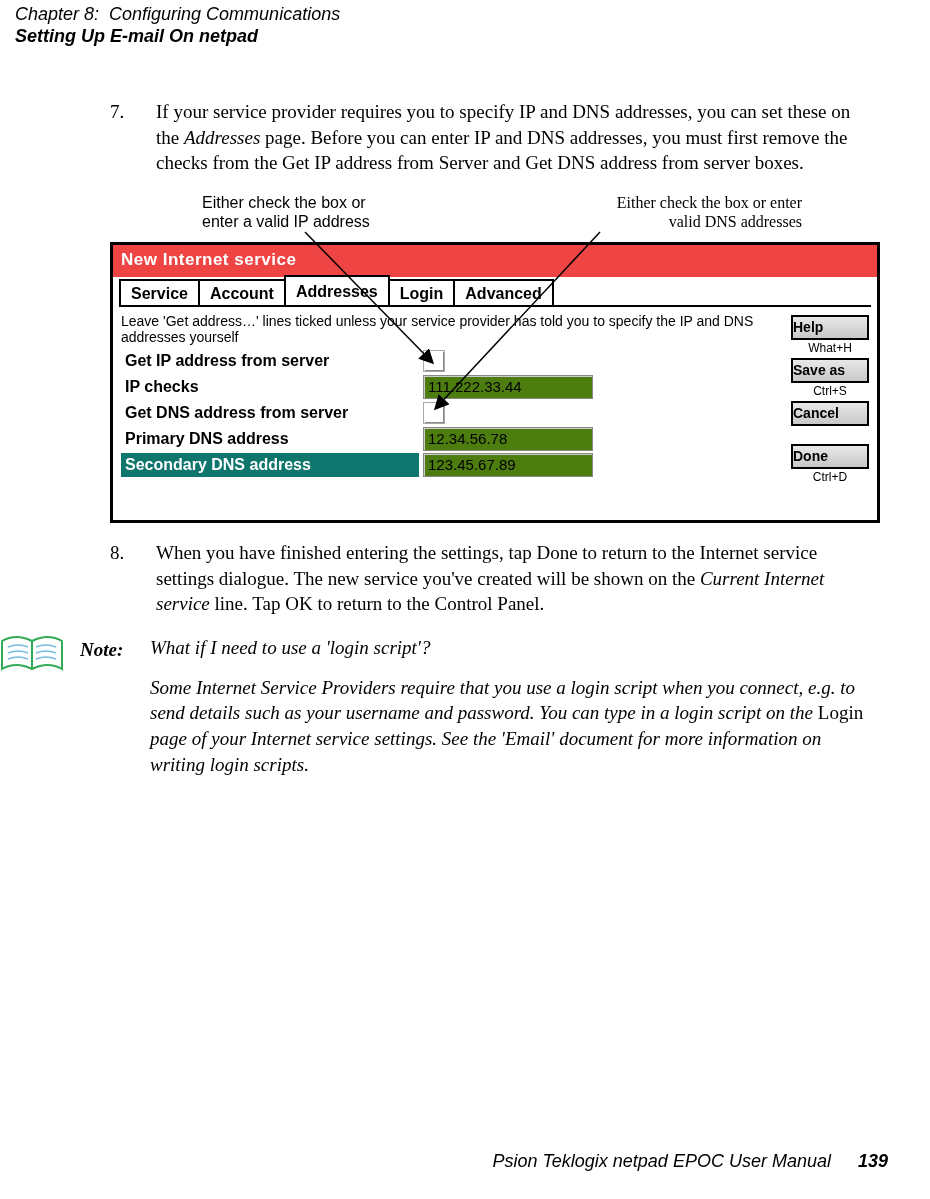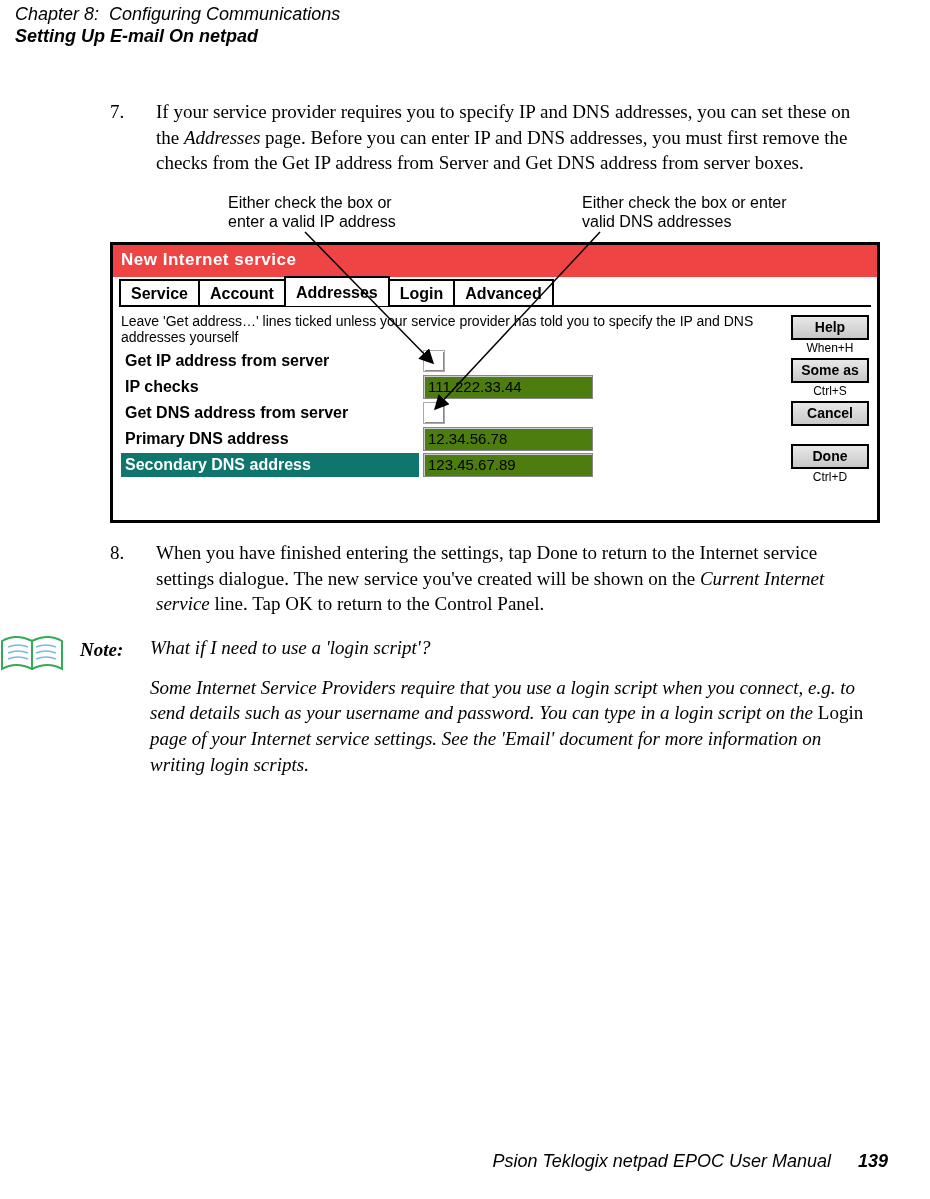--- a/index.html
+++ b/index.html
@@ -48,22 +48,22 @@
     height: 326px;
   }
   .callout {
     position: absolute;
     font-family: Arial, Helvetica, sans-serif;
     font-size: 16px;
     line-height: 1.15;
     font-style: normal;
     font-stretch: condensed;
   }
-  .callout1 { left: 92px; top: 0; width: 200px; text-align: left; margin-left: 26px; }
-  .callout2 { left: 472px; top: 0; width: 220px; text-align: left; }
+  .callout1 { left: 92px; top: 0; width: 200px; text-align: left; }
+  .callout2 { left: 472px; top: 0; width: 220px; text-align: right; font-family: Liberation Serif, serif; }
 
   .dlg {
     position: absolute;
     left: 0; top: 48px;
     width: 764px;
     height: 275px;
     border: 3px solid #000;
     background: #fff;
     font-family: "Arial Black", Arial, sans-serif;
   }
@@ -71,21 +71,21 @@
     background: #ef4444;
     color: #fff;
     font-size: 17px;
     font-weight: 900;
     padding: 4px 8px 5px;
     letter-spacing: 0.5px;
     font-family: "Arial Black", Arial, sans-serif;
   }
   .tabs {
     display: flex;
-    align-items: center;
+    align-items: flex-start;
     padding-left: 6px;
     margin-top: 2px;
     height: 28px;
     font-family: "Arial Black", Arial, sans-serif;
     font-size: 16px;
     font-weight: 900;
   }
   .tab {
     border: 2px solid #000;
     border-bottom: none;
@@ -157,21 +157,20 @@
     flex-direction: column;
     gap: 0px;
     padding-top: 2px;
   }
   .btn {
     border: 2px solid #000;
     background: linear-gradient(#e8e8e8,#c8c8c8);
     font-family: "Arial Black", Arial, sans-serif;
     font-weight: 900;
     font-size: 14px;
-    text-align: center;
     padding: 1px 0;
   }
   .shortcut {
     font-family: Arial, sans-serif;
     font-size: 12px;
     text-align: center;
     margin-bottom: 2px;
   }
 
   
@@ -290,22 +289,22 @@
             <div class="lbl">Primary DNS address</div>
             <div class="inp">12.34.56.78</div>
           </div>
           <div class="row">
             <div class="lbl sel">Secondary DNS address</div>
             <div class="inp">123.45.67.89</div>
           </div>
         </div>
         <div class="sidebtns">
           <div class="btn">Help</div>
-          <div class="shortcut">When+H</div>
-          <div class="btn">Some as</div>
+          <div class="shortcut">What+H</div>
+          <div class="btn">Save as</div>
           <div class="shortcut">Ctrl+S</div>
           <div class="btn">Cancel</div>
           <div class="shortcut">&nbsp;</div>
           <div class="btn">Done</div>
           <div class="shortcut">Ctrl+D</div>
         </div>
       </div>
     </div>
   </div>
 

